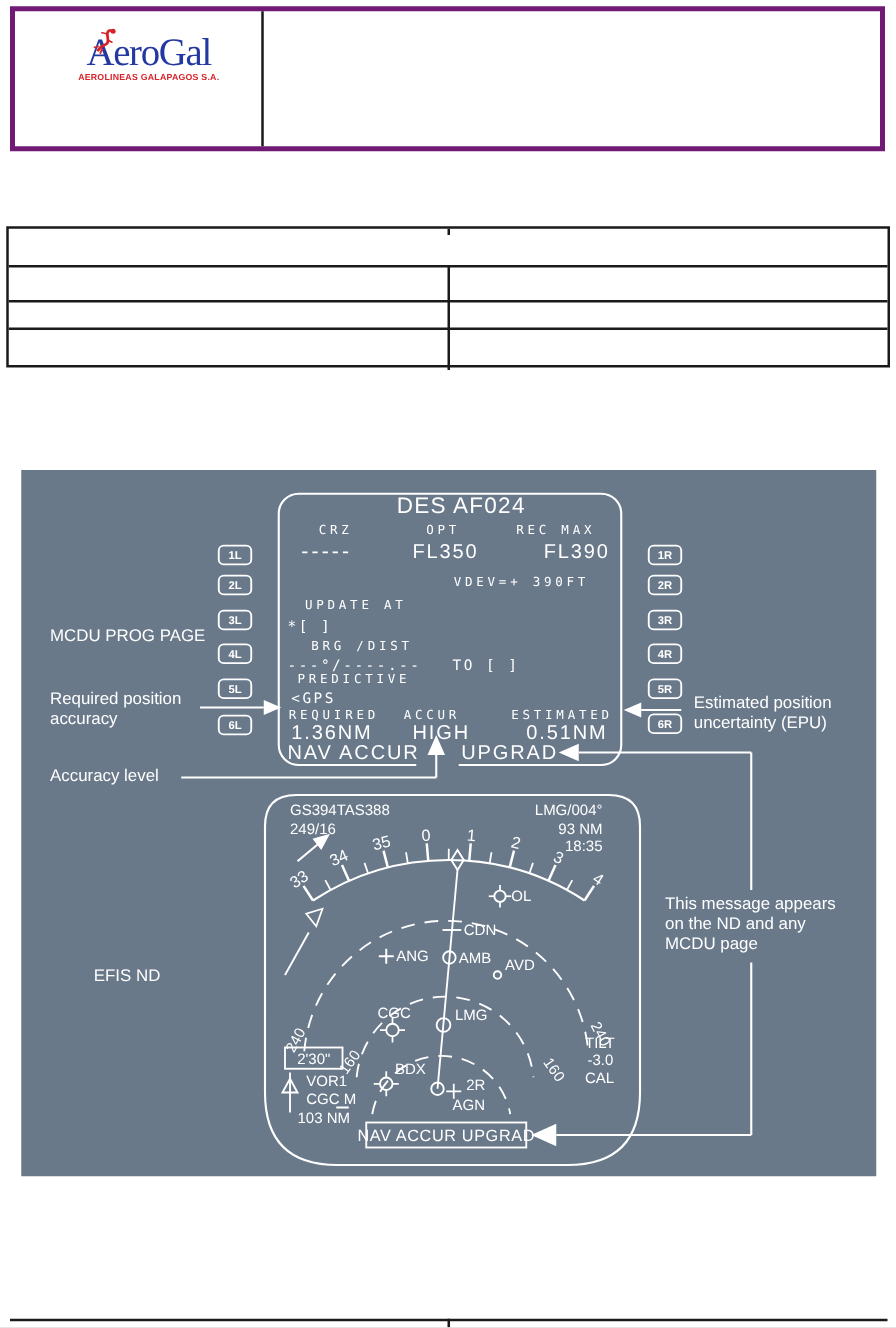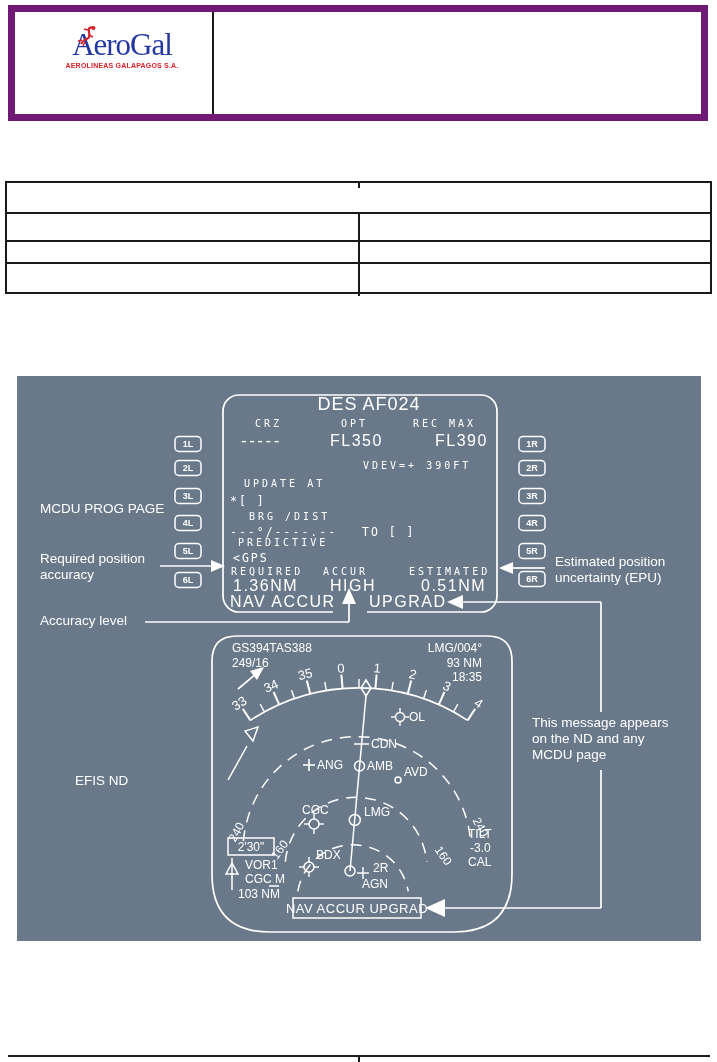--- a/index.html
+++ b/index.html
@@ -1,19 +1,19 @@
 <!DOCTYPE html>
 <html><head>
 <meta charset="utf-8">
 <style>
   html,body{margin:0;padding:0;background:#fff;}
   .page{position:relative;width:717px;height:1062px;background:#ffffff;overflow:hidden;
         font-family:"Liberation Sans",sans-serif;}
   
-  .hdr{position:absolute;left:8px;top:5px;width:700px;height:116px;border:7px solid #701a75;box-sizing:border-box;}
+  .hdr{position:absolute;left:8px;top:5px;width:700px;height:116px;border:4px solid #701a75;box-sizing:border-box;}
   .hdr-div{position:absolute;left:197px;top:0;width:2px;height:100%;background:#1a1a1a;}
   .logo{position:absolute;left:47px;top:18px;width:120px;text-align:center;}
   .logo-text{font-family:"Liberation Serif",serif;font-size:31px;color:#2438a2;line-height:30px;letter-spacing:-1px;}
   .logo-sub{font-size:7px;font-weight:bold;color:#d6232a;letter-spacing:0.2px;margin-top:2px;white-space:nowrap;}
   .gecko{position:absolute;left:13px;top:-8px;}
   
   .mid{position:absolute;left:5px;top:181px;width:707px;height:113px;border:2px solid #1a1a1a;box-sizing:border-box;}
   .mid .h1{position:absolute;left:0;top:29px;width:100%;height:2px;background:#1a1a1a;}
   .mid .h2{position:absolute;left:0;top:57px;width:100%;height:2px;background:#1a1a1a;}
   .mid .h3{position:absolute;left:0;top:79px;width:100%;height:2px;background:#1a1a1a;}

